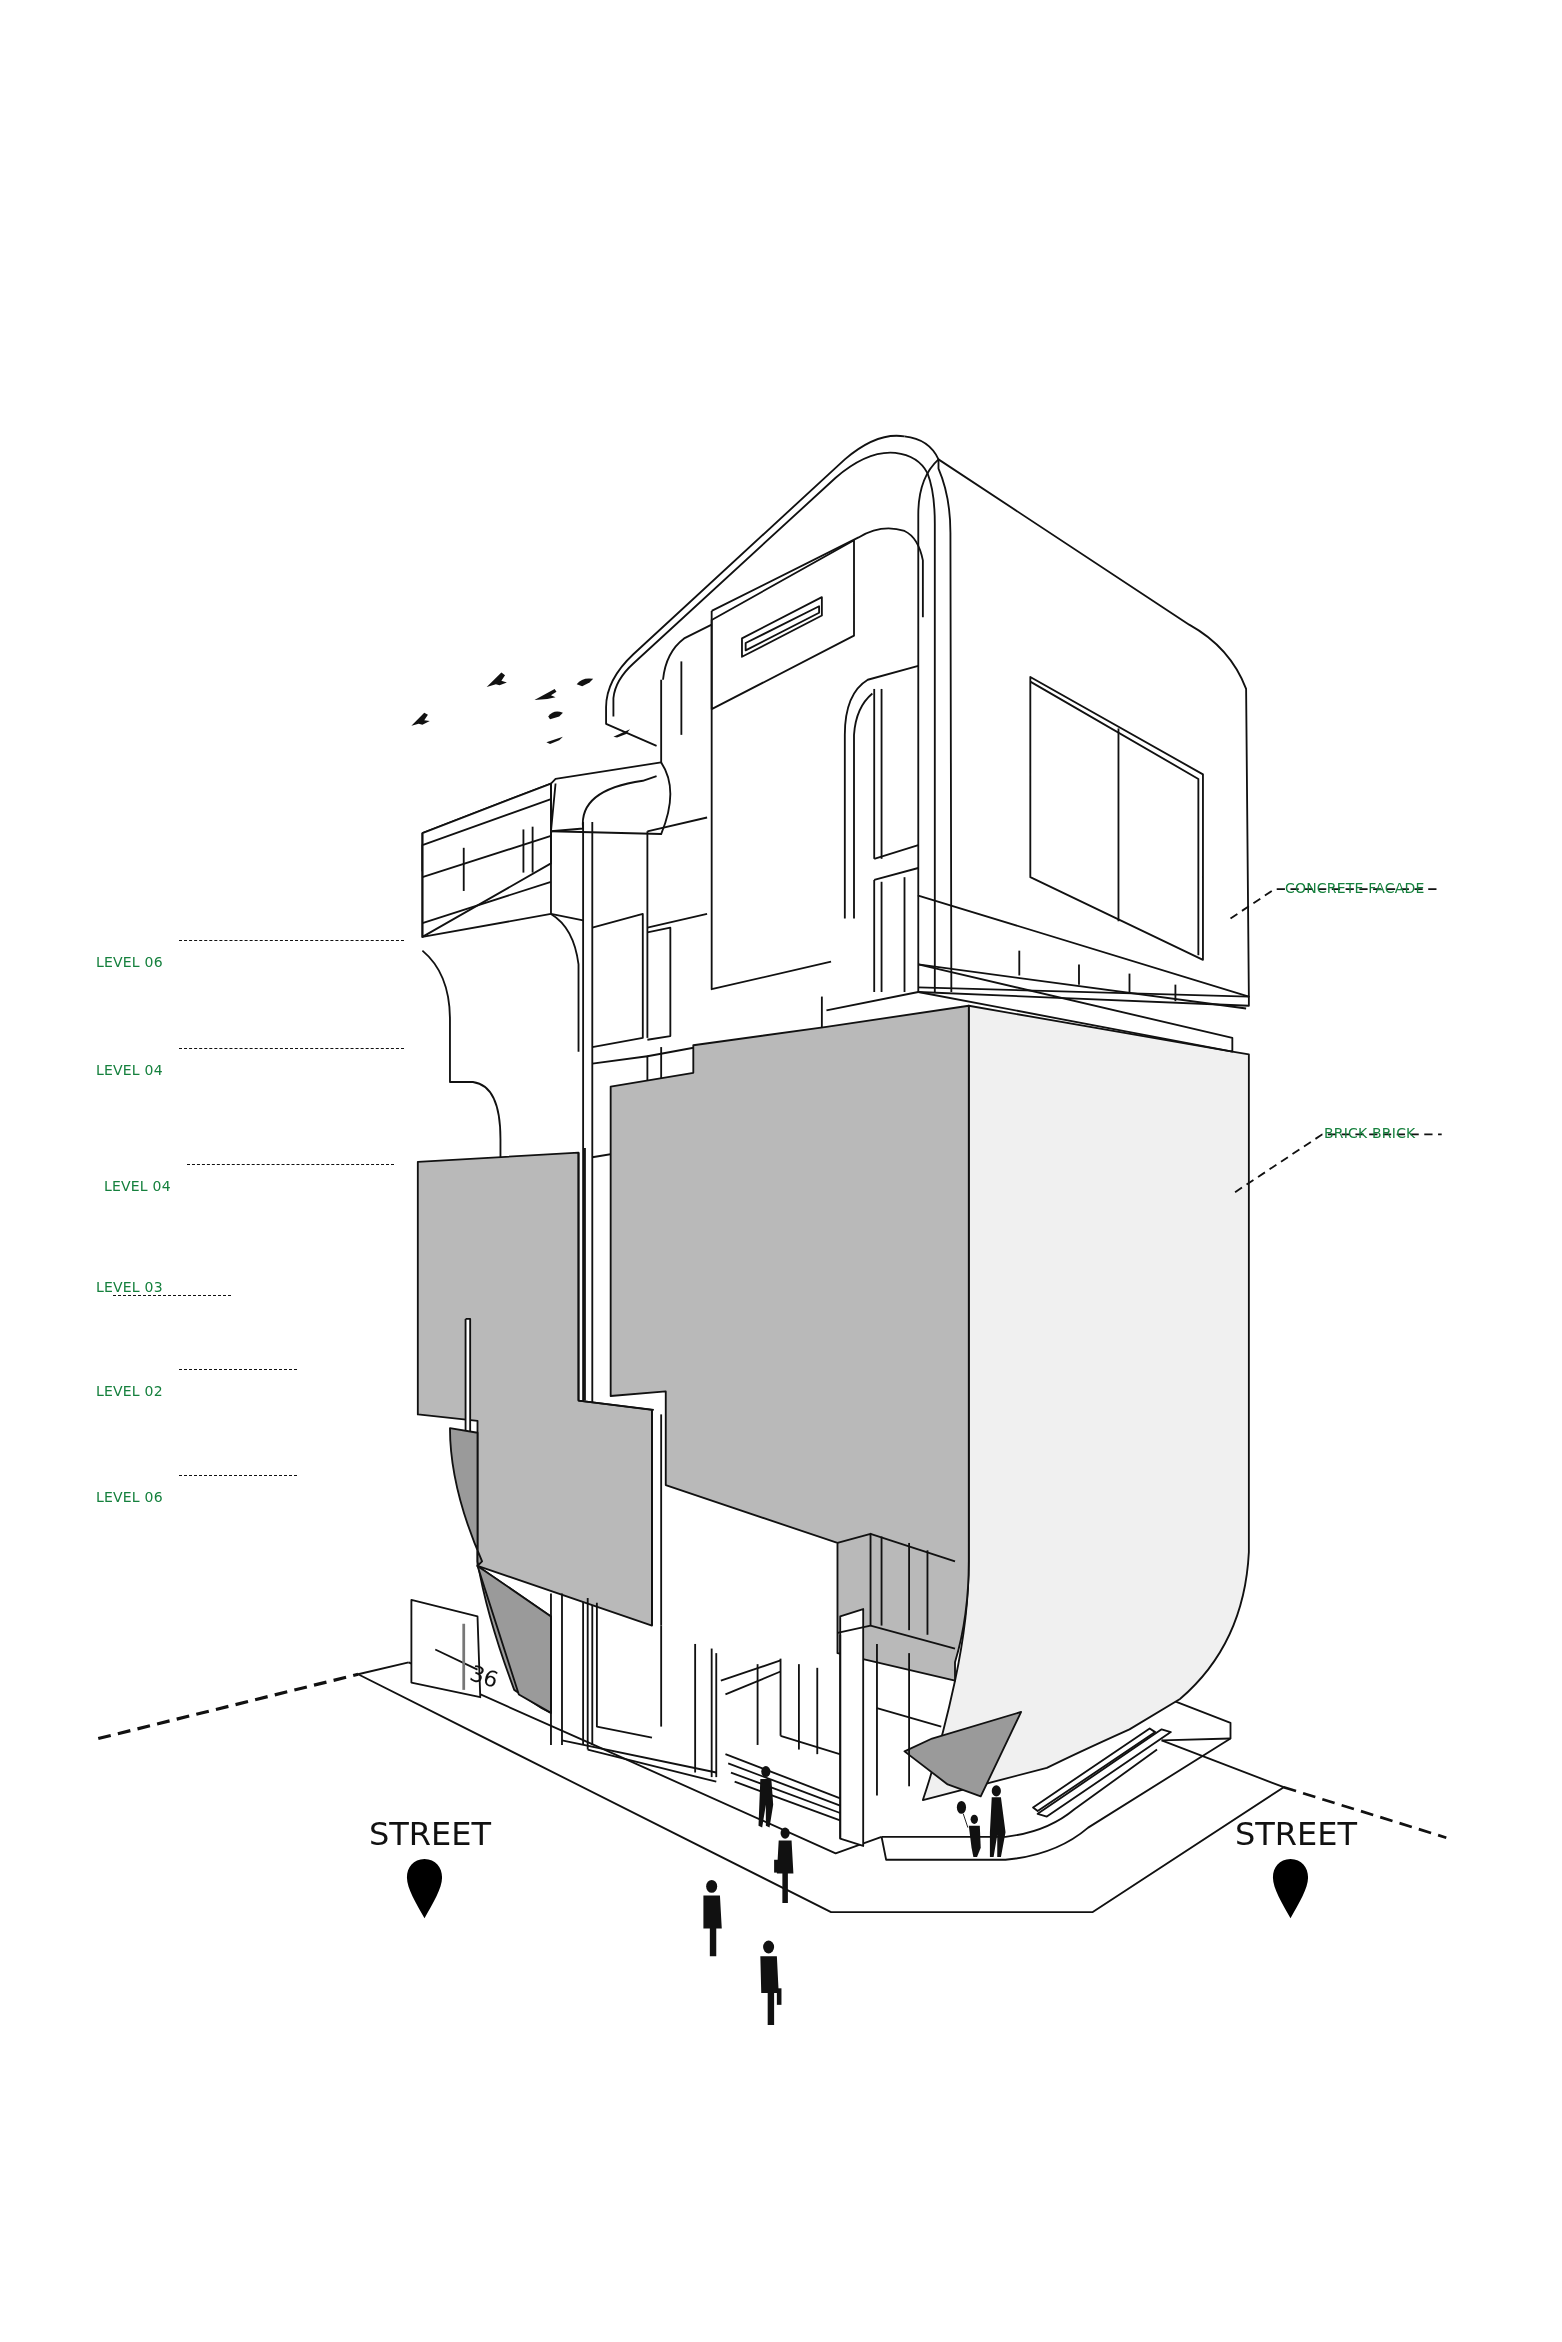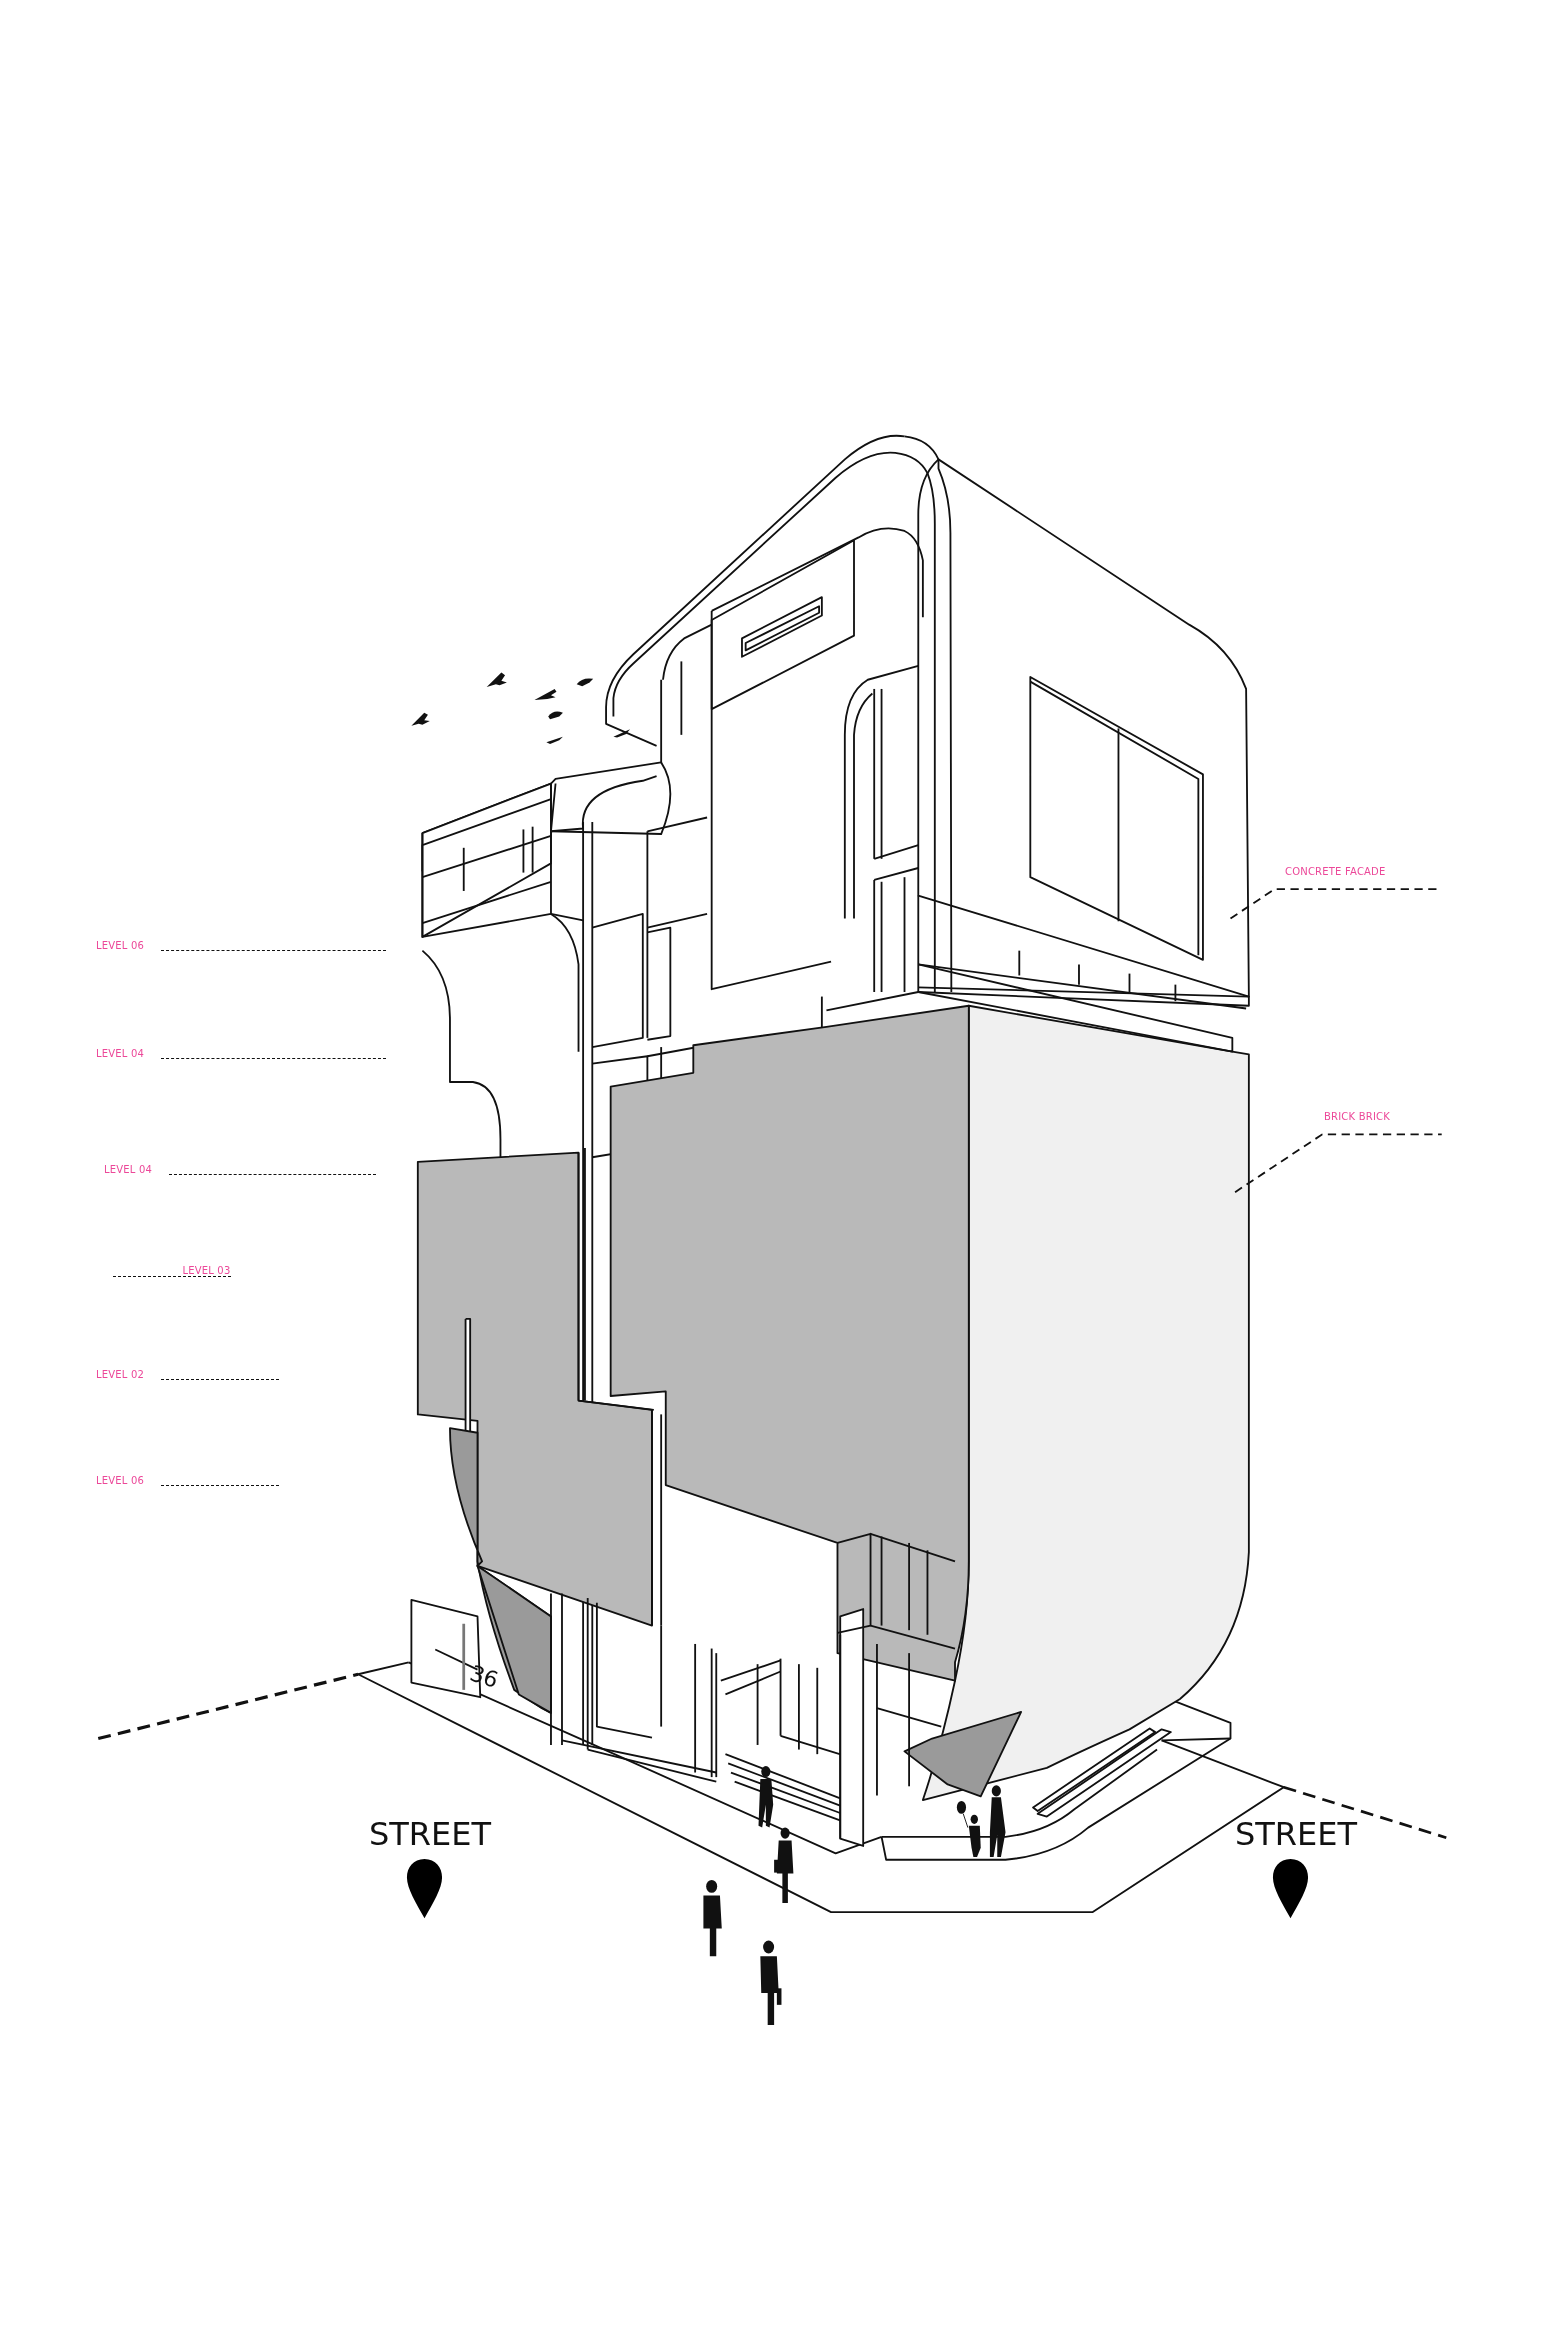--- a/index.html
+++ b/index.html
@@ -1,19 +1,19 @@
 <!DOCTYPE html>
 <html style="font-size:14.7px"><head>
 <meta charset="utf-8">
 <style>
   html,body{margin:0;padding:0;background:#ffffff;}
   body{width:1562px;height:2343px;position:relative;overflow:hidden;font-family:"DejaVu Sans","Liberation Sans",sans-serif;}
   #drawing{position:absolute;left:0;top:0;width:1562px;height:2343px;}
-  .lbl{position:absolute;font-size:10px;color:#ec4899;letter-spacing:0.2px;white-space:nowrap;font-family:"DejaVu Sans",sans-serif;}
-  .lvl{position:absolute;display:flex;align-items:flex-end;}
+  .lbl{position:absolute;font-size:14px;color:#15803d;letter-spacing:0.2px;white-space:nowrap;font-family:"DejaVu Sans",sans-serif;margin-top:14px;}
+  .lvl{position:absolute;display:flex;align-items:flex-start;}
   .lvl .lbl{position:static;}
   .lvl .dash{margin-left:16.5px;border-top:1.8px dashed #111;height:0;}
   .street{position:absolute;text-align:center;width:110px;}
   .street .st{font-size:32px;color:#111;font-family:"DejaVu Sans",sans-serif;}
   .street svg{display:block;margin:5.5px auto 0;}
 </style>
 </head>
 <body>
 
 <svg id="drawing" viewBox="0 0 1701 2551" xmlns="http://www.w3.org/2000/svg">

